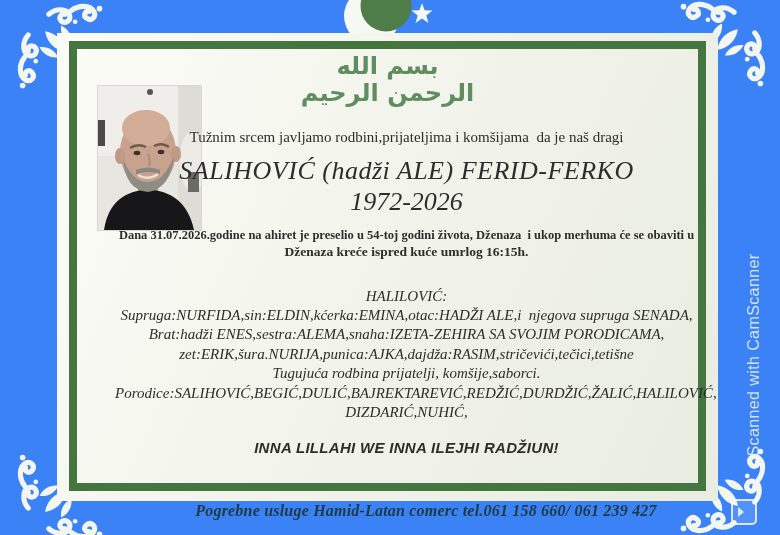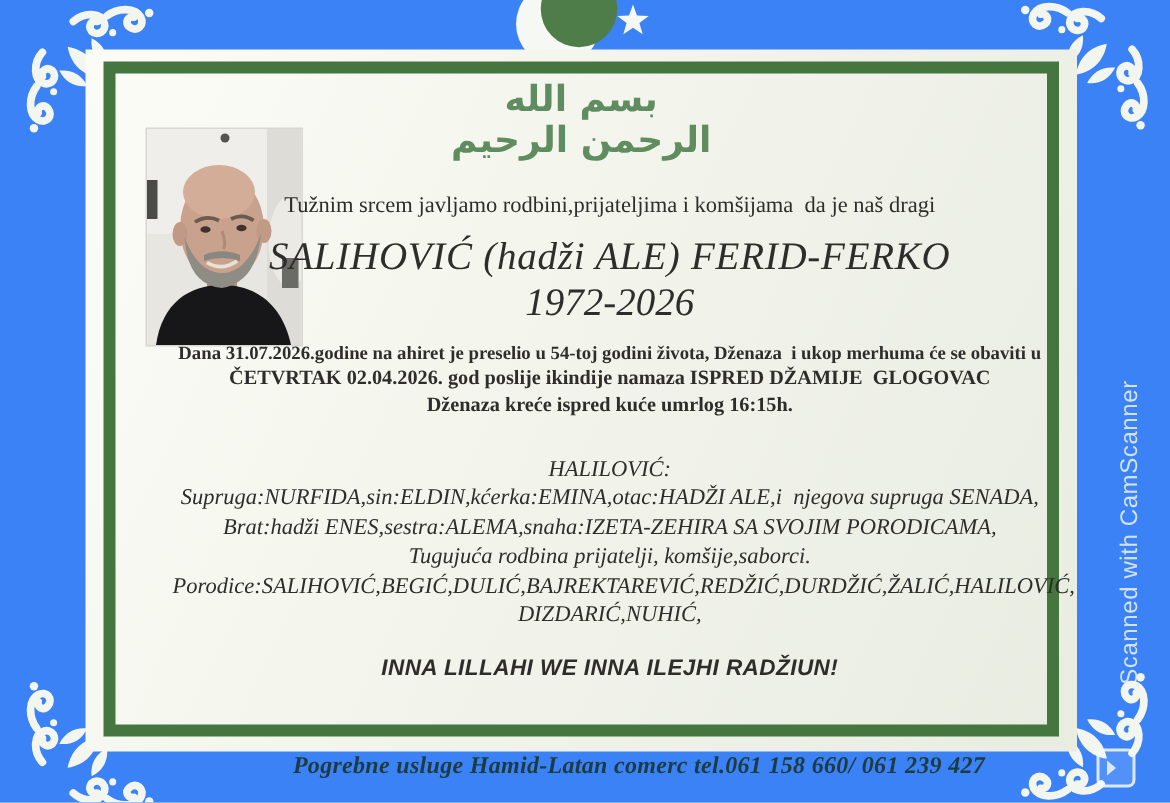--- a/index.html
+++ b/index.html
@@ -130,25 +130,25 @@
 
     <div class="calligraphy">
       <span>بسم الله الرحمن الرحيم</span>
     </div>
 
     <div class="content">
       <div class="intro">Tužnim srcem javljamo rodbini,prijateljima i komšijama  da je naš dragi</div>
       <div class="name">SALIHOVIĆ (hadži ALE) FERID-FERKO</div>
       <div class="years">1972-2026</div>
       <div class="dana">Dana 31.07.2026.godine na ahiret je preselio u 54-toj godini života, Dženaza  i ukop merhuma će se obaviti u</div>
-      <div class="boldline">ČETVRTAK 02.04.2026. god poslije ikindije namaza ISPRED DŽAMIJE  GLOGOVAC</div>
       <div class="boldline">Dženaza kreće ispred kuće umrlog 16:15h.</div>
       <div class="mourn-head">HALILOVIĆ:</div>
       <div class="mourn-line">Supruga:NURFIDA,sin:ELDIN,kćerka:EMINA,otac:HADŽI ALE,i  njegova supruga SENADA,</div>
       <div class="mourn-line">Brat:hadži ENES,sestra:ALEMA,snaha:IZETA-ZEHIRA SA SVOJIM PORODICAMA,</div>
+      <div class="mourn-line">zet:ERIK,šura.NURIJA,punica:AJKA,dajdža:RASIM,stričevići,tečici,tetišne</div>
       <div class="mourn-line">Tugujuća rodbina prijatelji, komšije,saborci.</div>
       <div class="family-line">Porodice:SALIHOVIĆ,BEGIĆ,DULIĆ,BAJREKTAREVIĆ,REDŽIĆ,DURDŽIĆ,ŽALIĆ,HALILOVIĆ,</div>
       <div class="family-line">DIZDARIĆ,NUHIĆ,</div>
       <div class="closing1">INNA LILLAHI WE INNA ILEJHI RADŽIUN!</div>
     </div>
   </div>
 
   <div class="footer">Pogrebne usluge Hamid-Latan comerc tel.061 158 660/ 061 239 427</div>
 
   <div class="watermark">Scanned with CamScanner</div>

